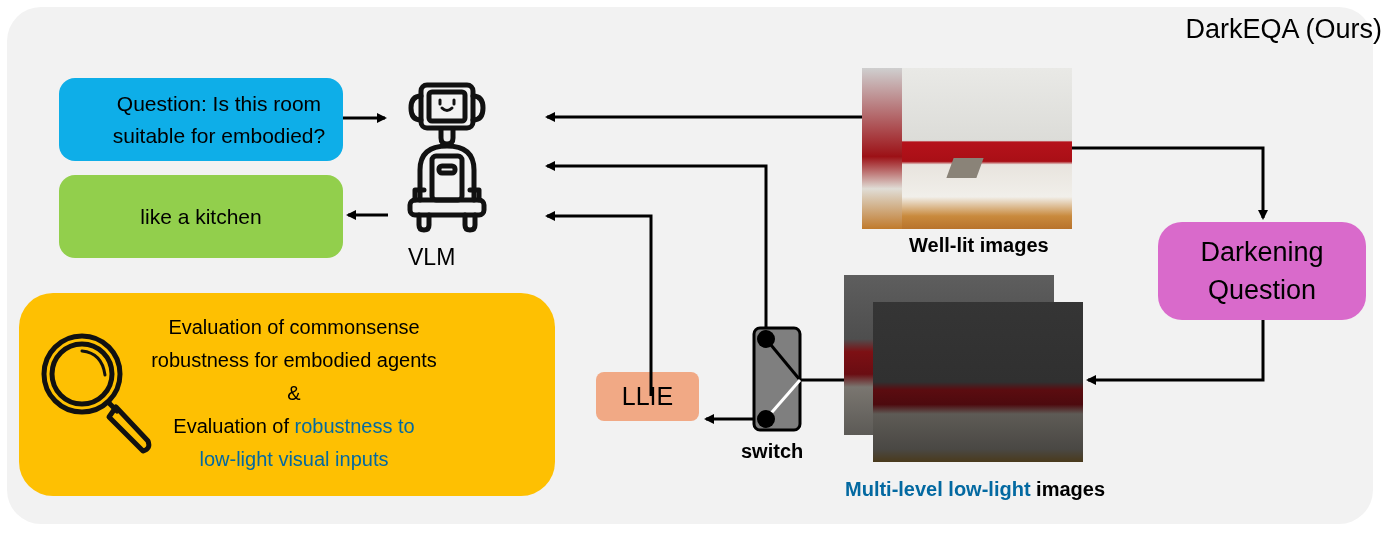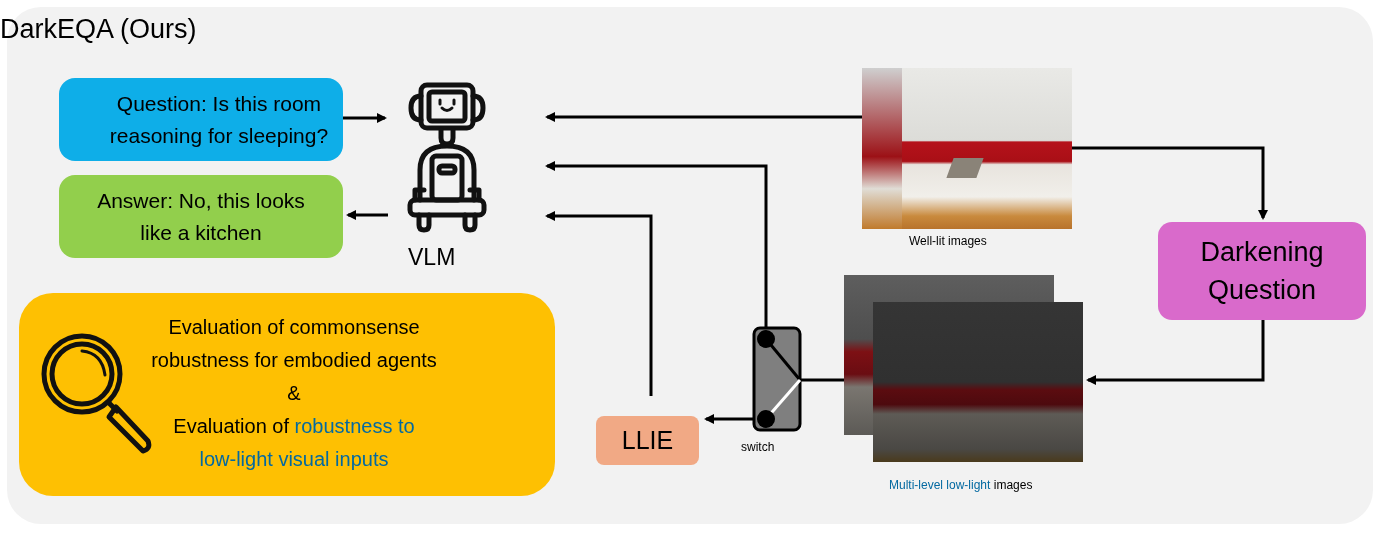--- a/index.html
+++ b/index.html
@@ -1,46 +1,45 @@
 <!DOCTYPE html>
 <html><head>
 <meta charset="utf-8">
 <style>
   html,body{margin:0;padding:0;background:#ffffff;}
   body{width:1382px;height:534px;position:relative;overflow:hidden;font-family:"Liberation Sans",sans-serif;color:#000;}
   .panel{position:absolute;left:7px;top:7px;width:1366px;height:517px;background:#f2f2f2;border-radius:34px;}
-  .title{position:absolute;left:0;width:1382px;top:14px;text-align:left;font-size:27px;}
+  .title{position:absolute;left:0;width:1382px;top:14px;text-align:right;font-size:27px;}
   .box{position:absolute;display:flex;align-items:center;justify-content:center;text-align:center;box-sizing:border-box;}
   .q{left:59px;top:78px;width:284px;height:83px;background:#0eaee8;border-radius:16px;font-size:21px;line-height:32px;padding-left:36px;}
   .a{left:59px;top:175px;width:284px;height:83px;background:#92cf4c;border-radius:16px;font-size:21px;line-height:32px;}
   .eval{left:19px;top:293px;width:536px;height:203px;background:#fec002;border-radius:34px;}
   .eval-text{position:absolute;left:130px;top:20px;width:300px;font-size:20px;line-height:33px;text-align:center;white-space:nowrap;}
   .red{color:#0369a1;}
-  .llie{left:596px;top:416px;width:103px;height:49px;background:#f1a985;border-radius:8px;font-size:25px;}
-  .dark{left:1158px;top:222px;width:208px;height:98px;background:#d96acb;border-radius:14px;font-size:27px;line-height:38px;}
+  .llie{left:596px;top:372px;width:103px;height:49px;background:#f1a985;border-radius:8px;font-size:25px;}
+  .dark{left:1158px;top:222px;width:208px;height:98px;background:#d96acb;border-radius:24px;font-size:27px;line-height:38px;}
   .vlm-label{position:absolute;left:408px;top:244px;font-size:23px;text-align:right;}
-  .label{position:absolute;font-size:12px;white-space:nowrap;}
+  .label{position:absolute;font-size:20px;white-space:nowrap;font-weight:bold;}
   .photo{position:absolute;overflow:hidden;}
   svg.overlay{position:absolute;left:0;top:0;}
 </style>
 </head>
 <body>
 
 <div class="panel"></div>
 <div class="title">DarkEQA (Ours)</div>
 
 <div class="box q">
   <div>
       <div>Question: Is this room</div>
-      <div>reasoning for sleeping?</div>
+      <div>suitable for embodied?</div>
     </div>
 </div>
 <div class="box a">
   <div>
-      <div>Answer: No, this looks</div>
       <div>like a kitchen</div>
     </div>
 </div>
 
 <svg class="overlay" width="1382" height="534">
   <g fill="none" stroke="#111" stroke-width="5" stroke-linejoin="round" stroke-linecap="round">
     <rect x="421" y="85" width="52" height="43" rx="6"></rect>
     <rect x="429" y="92" width="36" height="29" rx="3"></rect>
     <path d="M421 96 q-10 0 -10 12 q0 12 10 12"></path>
     <path d="M473 96 q10 0 10 12 q0 12 -10 12"></path>
@@ -88,21 +87,21 @@
 </div>
 
 <div class="photo" style="left:862px;top:68px;width:210px;height:161px;background:linear-gradient(180deg,#e9e9e6 0%,#dcdcd8 45%,#b5121b 46%,#a90f16 58%,#e8e4de 60%,#f1efea 80%,#c98a3d 92%,#b8732c 100%);">
   <div style="position:absolute;left:0;top:0;width:40px;height:161px;background:linear-gradient(180deg,#cfcfcf,#9c1116 55%,#e0ddd6 75%,#c07a2c);"></div>
   <div style="position:absolute;left:88px;top:90px;width:30px;height:20px;background:#8a8378;transform:skewX(-20deg);"></div>
 </div>
 <div class="label" style="left:909px;top:234px;">Well-lit images</div>
 
 <div class="photo" style="left:844px;top:275px;width:210px;height:160px;background:linear-gradient(180deg,#5e5e5e 0%,#4e4e4e 40%,#7d1014 48%,#6a0d12 62%,#7a7670 70%,#5c5a56 100%);"></div>
 <div class="photo" style="left:873px;top:302px;width:210px;height:160px;background:linear-gradient(180deg,#353535 0%,#303030 50%,#5b0c10 55%,#4d0a0e 64%,#5e5b56 70%,#4a4844 92%,#4a3a1c 100%);"></div>
-<div class="label" style="left:845px;top:478px;margin-left:44px;"><span class="red">Multi-level low-light</span> <span>images</span></div>
+<div class="label" style="left:845px;top:478px;"><span class="red">Multi-level low-light</span> <span>images</span></div>
 
 <div class="label" style="left:741px;top:440px;">switch</div>
 
 <svg class="overlay" width="1382" height="534">
   <defs>
     <marker id="ah" markerWidth="10" markerHeight="10" refX="8" refY="5" orient="auto" markerUnits="userSpaceOnUse">
       <path d="M0 0 L10 5 L0 10 z" fill="#000"></path>
     </marker>
   </defs>
   <g stroke="#000" stroke-width="3" fill="none">

